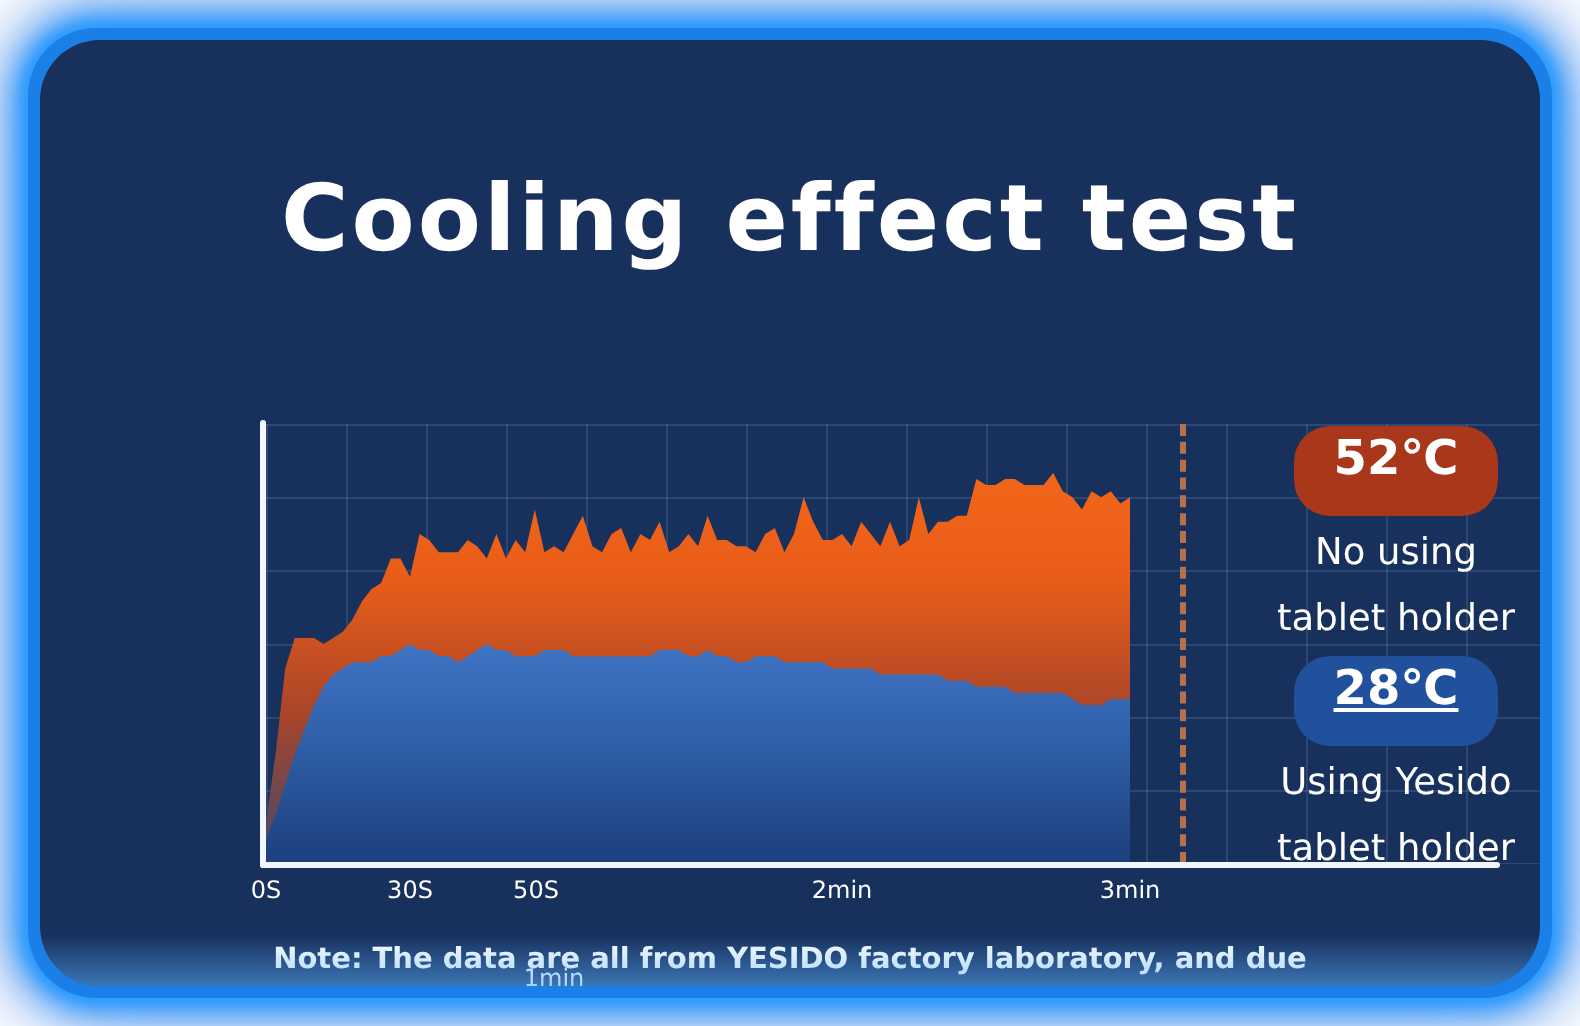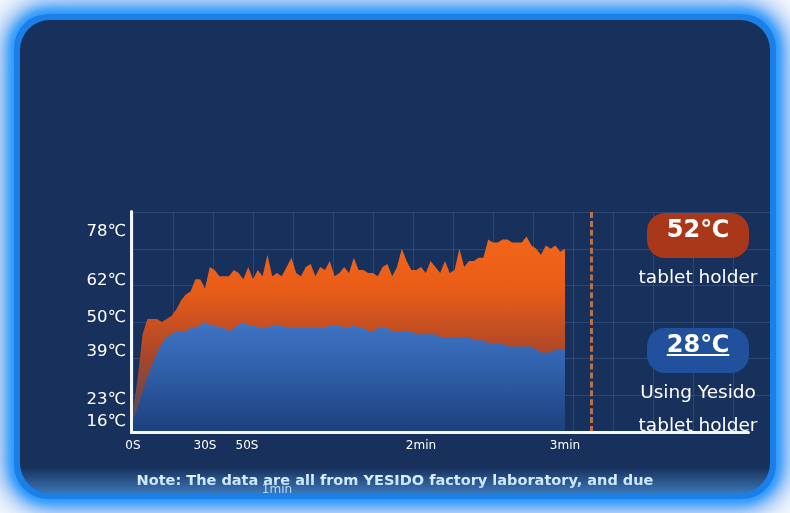--- a/index.html
+++ b/index.html
@@ -168,20 +168,21 @@
 </style>
 </head>
 <body>
 
 <div id="root">
 
   <div class="glow-frame"></div>
 
   <div class="panel">
 
+    <div class="title">Cooling effect test</div>
 
     <div class="grid-overlay"></div>
 
     <div class="chart-wrap">
       <svg class="svg-area" width="468" height="220" viewBox="0 0 468 220" preserveAspectRatio="none">
         <defs>
           <linearGradient id="hotGrad" x1="0" y1="0" x2="0" y2="1">
             <stop offset="0%" stop-color="#f2661a"></stop>
             <stop offset="28%" stop-color="#e85c18"></stop>
             <stop offset="62%" stop-color="#a8452a"></stop>
@@ -200,40 +201,33 @@
           <path id="coolPath" fill="url(#coolGrad)" d="M0.00,207.78 L4.80,195.56 L9.60,180.28 L14.40,165.00 L19.20,152.78 L24.00,140.56 L28.80,131.39 L33.60,125.28 L38.40,122.22 L43.20,119.17 L48.00,119.17 L52.80,119.17 L57.60,116.11 L62.40,116.11 L67.20,113.06 L72.00,110.00 L76.80,113.06 L81.60,113.06 L86.40,116.11 L91.20,116.11 L96.00,119.17 L100.80,116.11 L105.60,113.06 L110.40,110.00 L115.20,113.06 L120.00,113.06 L124.80,116.11 L129.60,116.11 L134.40,116.11 L139.20,113.06 L144.00,113.06 L148.80,113.06 L153.60,116.11 L158.40,116.11 L163.20,116.11 L168.00,116.11 L172.80,116.11 L177.60,116.11 L182.40,116.11 L187.20,116.11 L192.00,116.11 L196.80,113.06 L201.60,113.06 L206.40,113.06 L211.20,116.11 L216.00,116.11 L220.80,113.06 L225.60,116.11 L230.40,116.11 L235.20,119.17 L240.00,119.17 L244.80,116.11 L249.60,116.11 L254.40,116.11 L259.20,119.17 L264.00,119.17 L268.80,119.17 L273.60,119.17 L278.40,119.17 L283.20,122.22 L288.00,122.22 L292.80,122.22 L297.60,122.22 L302.40,122.22 L307.20,125.28 L312.00,125.28 L316.80,125.28 L321.60,125.28 L326.40,125.28 L331.20,125.28 L336.00,125.28 L340.80,128.33 L345.60,128.33 L350.40,128.33 L355.20,131.39 L360.00,131.39 L364.80,131.39 L369.60,131.39 L374.40,134.44 L379.20,134.44 L384.00,134.44 L388.80,134.44 L393.60,134.44 L398.40,134.44 L403.20,137.50 L408.00,140.56 L412.80,140.56 L417.60,140.56 L422.40,137.50 L427.20,137.50 L432.00,137.50 L432.00,220 L0.00,220 Z"></path>
         </g>
       </svg>
     </div>
 
     <div class="dash-line"></div>
 
     <div class="axis-y"></div>
     <div class="axis-x"></div>
 
-    <div class="ylabels" id="ylabels">
-        <div class="ylabel" style="top: 18.3px;">78℃</div>
-        <div class="ylabel" style="top: 67.2px;">62℃</div>
-        <div class="ylabel" style="top: 103.9px;">50℃</div>
-        <div class="ylabel" style="top: 137.5px;">39℃</div>
-        <div class="ylabel" style="top: 186.4px;">23℃</div>
-        <div class="ylabel" style="top: 207.8px;">16℃</div>
-      </div>
 
     <div class="xlabels" id="xlabels">
         <div class="xlabel" style="left: 113px;">0S</div>
         <div class="xlabel" style="left: 185px;">30S</div>
-        <div class="xlabel" style="left: 227px; text-align: center;">50S</div>
+        <div class="xlabel" style="left: 248px; text-align: center;">50S</div>
         <div class="xlabel" style="left: 257px; margin-top: 44px;">1min</div>
         <div class="xlabel" style="left: 401px;">2min</div>
         <div class="xlabel" style="left: 545px;">3min</div>
       </div>
 
     <div class="legend top">
       <div class="badge hot">52℃</div>
+      <div class="legend-line">No using</div>
       <div class="legend-line">tablet holder</div>
     </div>
 
     <div class="legend bottom">
       <div class="badge cool">28℃</div>
       <div class="legend-line">Using Yesido</div>
       <div class="legend-line">tablet holder</div>
     </div>
 
     <div class="note">

